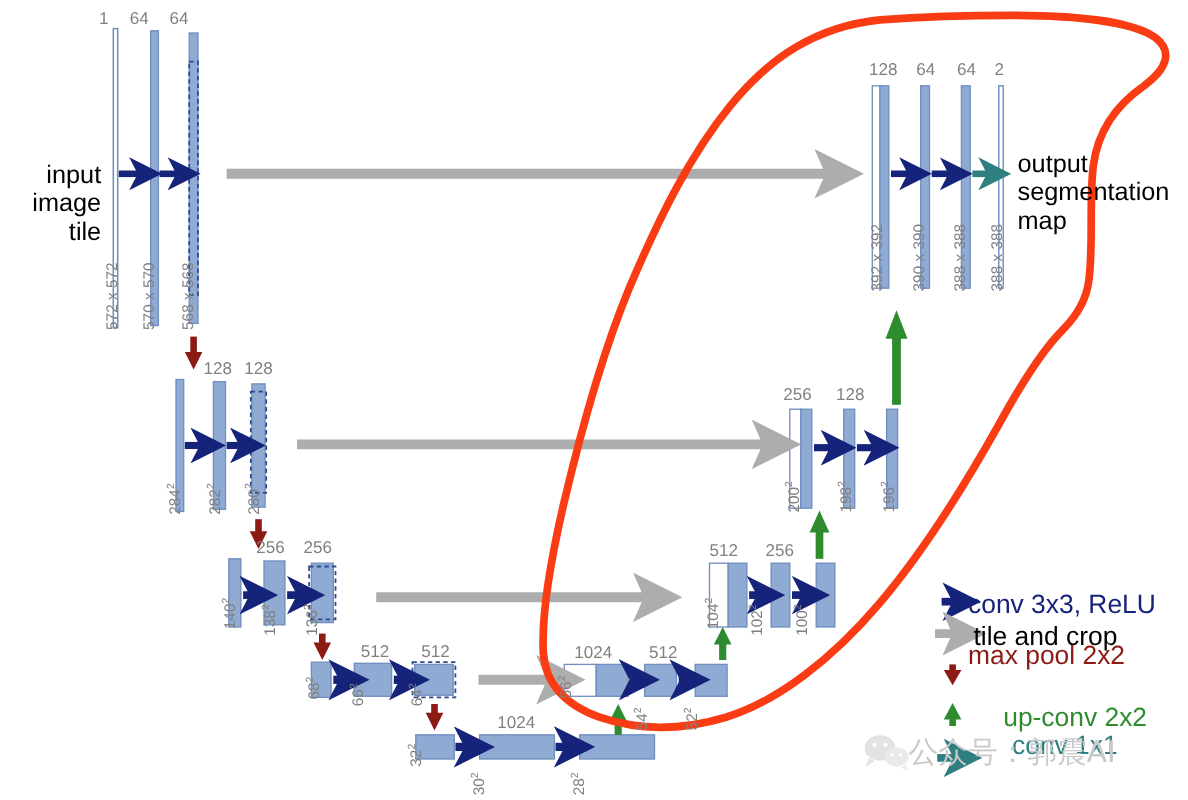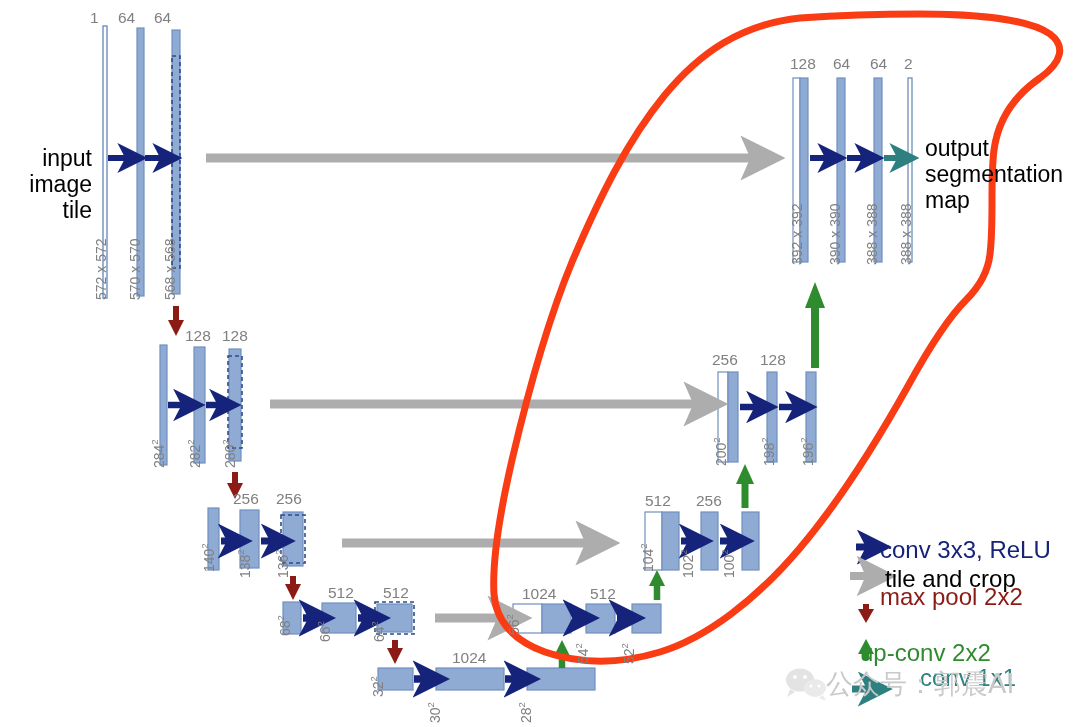--- a/index.html
+++ b/index.html
@@ -307,18 +307,18 @@
   <div class="big-text right" style="left: 0px; top: 118px; width: 92px; white-space: pre; margin-top: 28px;">input
 image
 tile</div>
   <div class="big-text" style="left: 925px; top: 136px; width: 155px; white-space: pre;">output
 segmentation
 map</div>
 
   <div class="legend-item" style="left:880px;top:538px;color:#16237A;">conv 3x3, ReLU</div>
   <div class="legend-item" style="left:885px;top:567px;color:#000000;">tile and crop</div>
   <div class="legend-item" style="left:880px;top:585px;color:#8C1A15;">max pool 2x2</div>
-  <div class="legend-item" style="left:860px;top:641px;color:#2E8B2E;">up-conv 2x2</div>
+  <div class="legend-item" style="left:912px;top:641px;color:#2E8B2E;">up-conv 2x2</div>
   <div class="legend-item" style="left:880px;top:666px;color:#2E8080;margin-left:40px;">conv 1x1</div>
 
   <div class="wm" style="left:826px;top:666px;">公众号：郭震AI</div>
 
 </div>
 
 </body></html>

